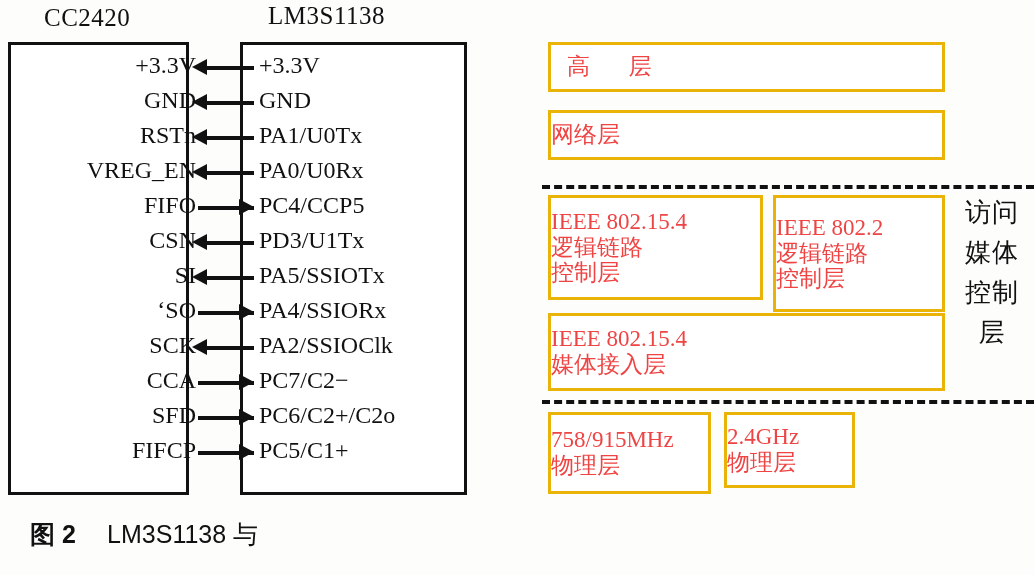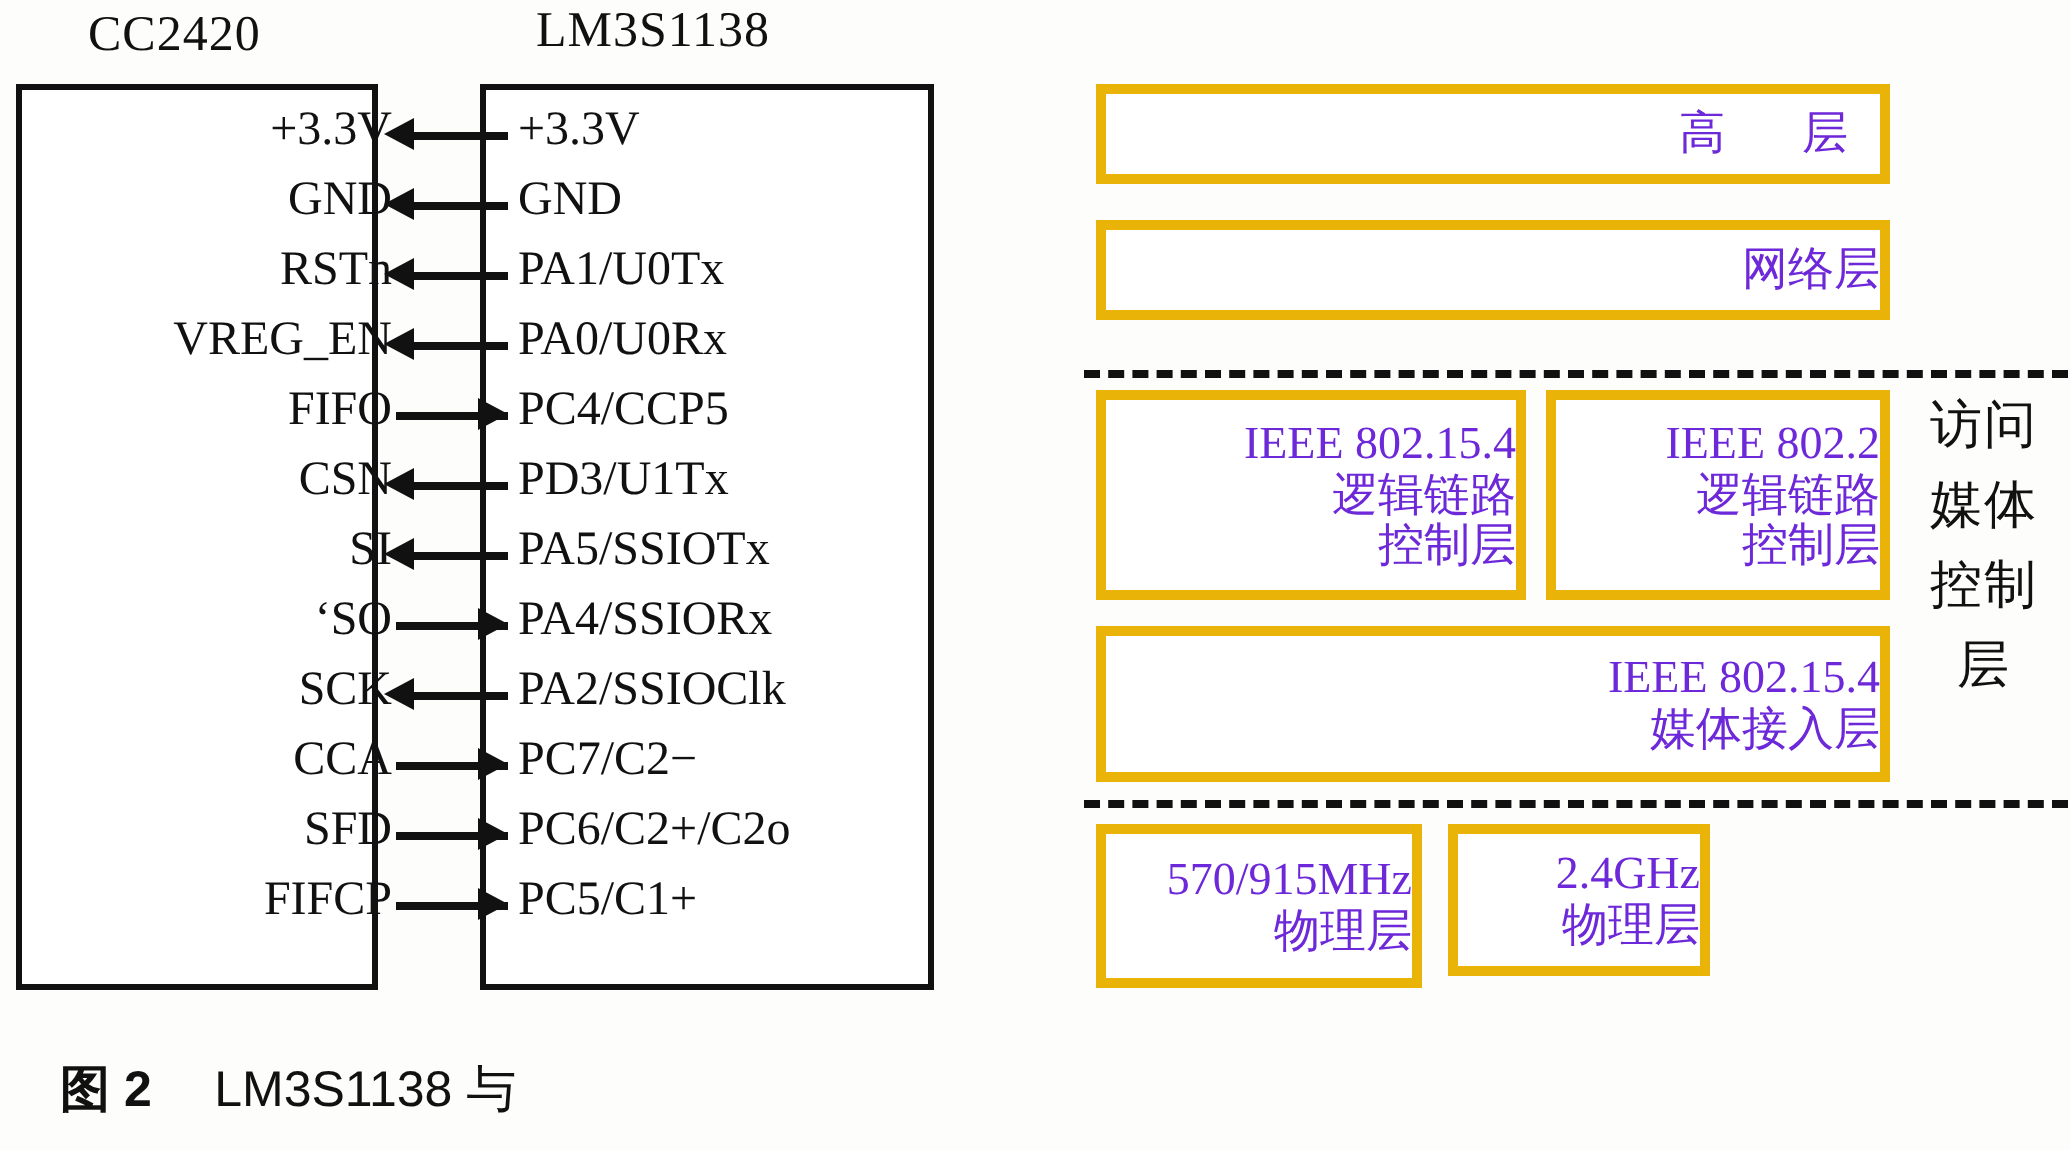--- a/index.html
+++ b/index.html
@@ -30,52 +30,52 @@
 
   
   .wire{position:absolute;left:178px;top:16px;width:56px;height:4px;background:#111;}
   .head{position:absolute;top:9px;width:0;height:0;
         border-top:8px solid transparent;border-bottom:8px solid transparent;}
   .head.left{left:172px;border-right:15px solid #111;}
   .head.right{left:219px;border-left:15px solid #111;}
 
   
   #fig3{left:520px;top:0;width:515px;height:510px;}
-  .lbox{position:absolute;border:5px solid #eab308;background:#fff;box-sizing:border-box;
-        display:flex;flex-direction:column;align-items:flex-end;justify-content:center;
-        text-align:center;font-size:23px;line-height:1.12;color:#6d28d9;}
+  .lbox{position:absolute;border:3px solid #eab308;background:#fff;box-sizing:border-box;
+        display:flex;flex-direction:column;align-items:flex-start;justify-content:center;
+        text-align:center;font-size:23px;line-height:1.12;color:#ef4444;}
   .lbox .cn{font-family:"Liberation Sans",sans-serif;font-size:23px;}
   .lbox .en{font-family:"Liberation Serif",serif;font-size:23px;}
 
   #b-high{left:28px;top:42px;width:397px;height:50px;}
   #b-high .cn{letter-spacing:16px;text-indent:16px;}
   #b-net {left:28px;top:110px;width:397px;height:50px;}
 
   .sep{position:absolute;left:22px;width:492px;height:0;
        border-top:4px dashed #111;}
   #sep1{top:185px;}
   #sep2{top:400px;}
 
   #b-llc1{left:28px;top:195px;width:215px;height:105px;}
-  #b-llc2{left:253px;top:195px;width:172px;height:105px;}
+  #b-llc2{left:253px;top:195px;width:172px;height:117px;}
   #b-mac {left:28px;top:313px;width:397px;height:78px;}
   #b-phy1{left:28px;top:412px;width:163px;height:82px;}
   #b-phy2{left:204px;top:412px;width:131px;height:76px;}
 
   
   #mac-side{position:absolute;left:433px;top:192px;width:78px;height:205px;
             font-family:"Liberation Sans",sans-serif;font-size:26px;
             line-height:40px;color:#111;text-align:center;}
   #mac-side span{display:block;letter-spacing:1px;}
 
   
   .cap{position:absolute;top:518px;font-size:25px;white-space:nowrap;color:#111;}
   .cap .num{font-family:"Liberation Sans",sans-serif;font-weight:bold;}
   .cap .txt{font-family:"Liberation Sans",sans-serif;}
-  #cap2{left:30px;margin-top:10px;}
+  #cap2{left:30px;}
 </style>
 </head>
 <body>
 
 <div class="fig" id="fig2">
 
   <div class="chip-title" id="t-cc">CC2420</div>
   <div class="chip-title" id="t-lm">LM3S1138</div>
 
   <div class="chipbox" id="box-cc"></div>
@@ -195,21 +195,21 @@
   <div id="mac-side">
       <span>访问</span>
       <span>媒体</span>
       <span>控制</span>
       <span>层</span>
     </div>
 
   <div class="sep" id="sep2"></div>
 
   <div class="lbox" id="b-phy1">
-    <span class="en">570/915MHz</span>
+    <span class="en">758/915MHz</span>
     <span class="cn">物理层</span>
   </div>
 
   <div class="lbox" id="b-phy2">
     <span class="en">2.4GHz</span>
     <span class="cn">物理层</span>
   </div>
 
 </div>
 

